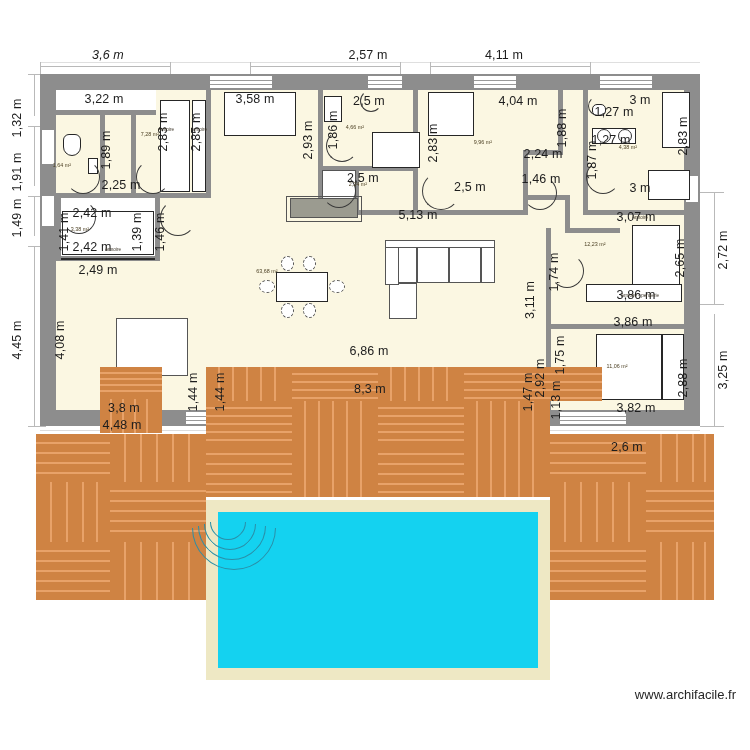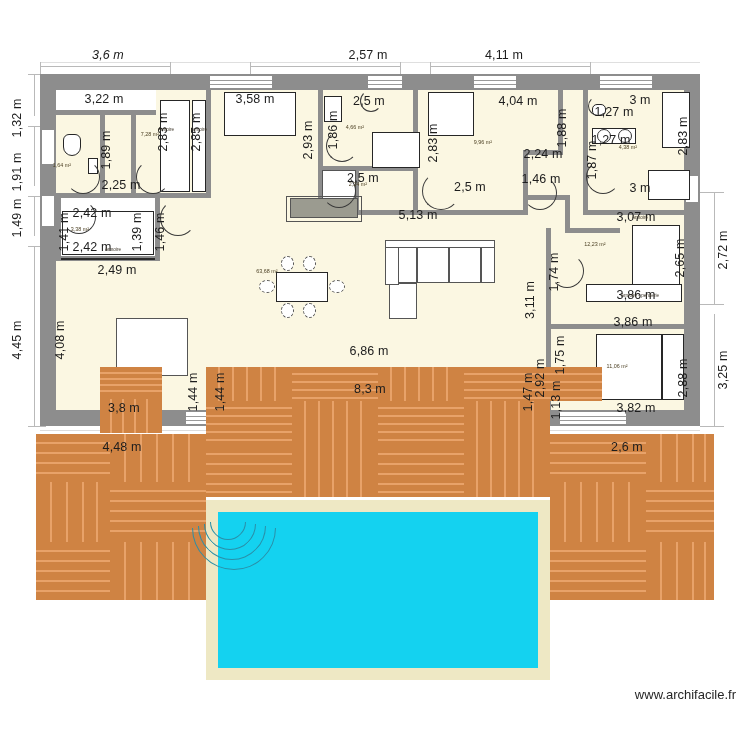--- a/index.html
+++ b/index.html
@@ -443,30 +443,30 @@
       <div class="dim v" style="left: 17px; top: 172px; transform: rotate(-90deg) translate(-50%, -50%); transform-origin: 0px 0px;">1,91 m</div>
       <div class="dim v" style="left: 17px; top: 218px; transform: rotate(-90deg) translate(-50%, -50%); transform-origin: 0px 0px;">1,49 m</div>
       <div class="dim v" style="left: 17px; top: 340px; transform: rotate(-90deg) translate(-50%, -50%); transform-origin: 0px 0px;">4,45 m</div>
     </div>
   <div class="lay" id="txt-right">
       <div class="dim v" style="left: 723px; top: 250px; transform: rotate(-90deg) translate(-50%, -50%); transform-origin: 0px 0px;">2,72 m</div>
       <div class="dim v" style="left: 723px; top: 370px; transform: rotate(-90deg) translate(-50%, -50%); transform-origin: 0px 0px;">3,25 m</div>
     </div>
   <div class="lay" id="txt-bottom">
       <div class="dim" style="left: 124px; top: 408px; transform: translate(-50%, -50%);">3,8 m</div>
-      <div class="dim" style="left: 122px; top: 447px; transform: translate(-50%, -50%);">4,48 m</div>
+      <div class="dim" style="left: 122px; top: 425px; transform: translate(-50%, -50%);">4,48 m</div>
       <div class="dim" style="left: 636px; top: 408px; transform: translate(-50%, -50%);">3,82 m</div>
       <div class="dim" style="left: 627px; top: 447px; transform: translate(-50%, -50%);">2,6 m</div>
     </div>
   <div class="lay" id="txt-int">
       <div class="dim" style="left: 104px; top: 99px; transform: translate(-50%, -50%);">3,22 m</div>
       <div class="dim" style="left: 121px; top: 185px; transform: translate(-50%, -50%);">2,25 m</div>
       <div class="dim" style="left: 92px; top: 213px; transform: translate(-50%, -50%);">2,42 m</div>
       <div class="dim" style="left: 92px; top: 247px; transform: translate(-50%, -50%);">2,42 m</div>
-      <div class="dim" style="left: 117px; top: 270px; transform: translate(-50%, -50%);">2,49 m</div>
+      <div class="dim" style="left: 98px; top: 270px; transform: translate(-50%, -50%);">2,49 m</div>
       <div class="dim" style="left: 255px; top: 99px; transform: translate(-50%, -50%);">3,58 m</div>
       <div class="dim" style="left: 369px; top: 101px; transform: translate(-50%, -50%);">2,5 m</div>
       <div class="dim" style="left: 363px; top: 178px; transform: translate(-50%, -50%);">2,5 m</div>
       <div class="dim" style="left: 470px; top: 187px; transform: translate(-50%, -50%);">2,5 m</div>
       <div class="dim" style="left: 418px; top: 215px; transform: translate(-50%, -50%);">5,13 m</div>
       <div class="dim" style="left: 518px; top: 101px; transform: translate(-50%, -50%);">4,04 m</div>
       <div class="dim" style="left: 369px; top: 351px; transform: translate(-50%, -50%);">6,86 m</div>
       <div class="dim" style="left: 370px; top: 389px; transform: translate(-50%, -50%);">8,3 m</div>
       <div class="dim" style="left: 543px; top: 154px; transform: translate(-50%, -50%);">2,24 m</div>
       <div class="dim" style="left: 541px; top: 179px; transform: translate(-50%, -50%);">1,46 m</div>

